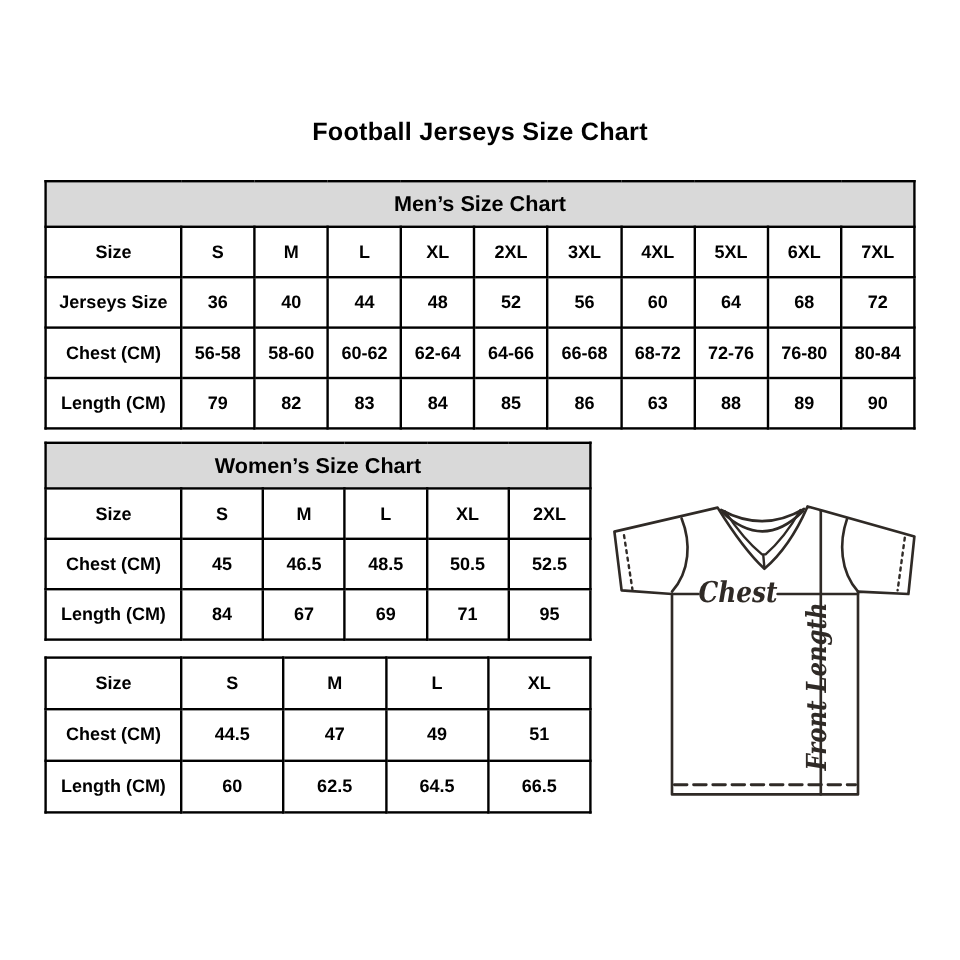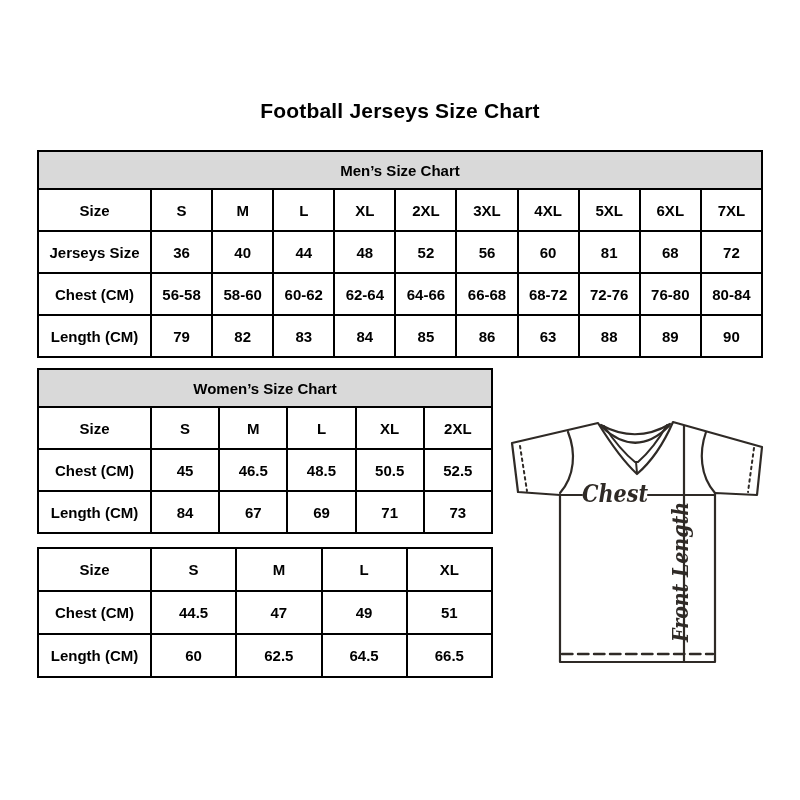--- a/index.html
+++ b/index.html
@@ -38,21 +38,21 @@
     font-size: 15px;
     color: #000;
     height: 40px;
     padding: 0 2px;
     background: #fff;
     overflow: hidden;
     white-space: nowrap;
   }
   .tbl td.band {
     background: #d9d9d9;
-    font-size: 15px;
+    font-size: 18px;
     height: 36px;
   }
   .tbl col.label-col { width: 113px; }
   .mens   { left: 37px; top: 150px; width: 726px; }
   .womens { left: 37px; top: 368px; width: 456px; }
   .youth  { left: 37px; top: 547px; width: 456px; }
   .youth td { height: 41px; }
   .youth td.band { height: 36px; }
   .jersey-wrap { position: absolute; left: 505px; top: 400px; width: 270px; height: 270px; }
   .jersey-wrap svg { display: block; }
@@ -104,21 +104,21 @@
           </tr>
           <tr>
             <td>Jerseys Size</td>
             <td>36</td>
             <td>40</td>
             <td>44</td>
             <td>48</td>
             <td>52</td>
             <td>56</td>
             <td>60</td>
-            <td>81</td>
+            <td>64</td>
             <td>68</td>
             <td>72</td>
           </tr>
           <tr>
             <td>Chest (CM)</td>
             <td>56-58</td>
             <td>58-60</td>
             <td>60-62</td>
             <td>62-64</td>
             <td>64-66</td>
@@ -173,21 +173,21 @@
             <td>48.5</td>
             <td>50.5</td>
             <td>52.5</td>
           </tr>
           <tr>
             <td>Length (CM)</td>
             <td>84</td>
             <td>67</td>
             <td>69</td>
             <td>71</td>
-            <td>73</td>
+            <td>95</td>
           </tr>
         </tbody>
       </table>
     </div>
   <div class="tbl youth">
       <table>
         <colgroup>
           <col class="label-col">
           <col>
           <col>

